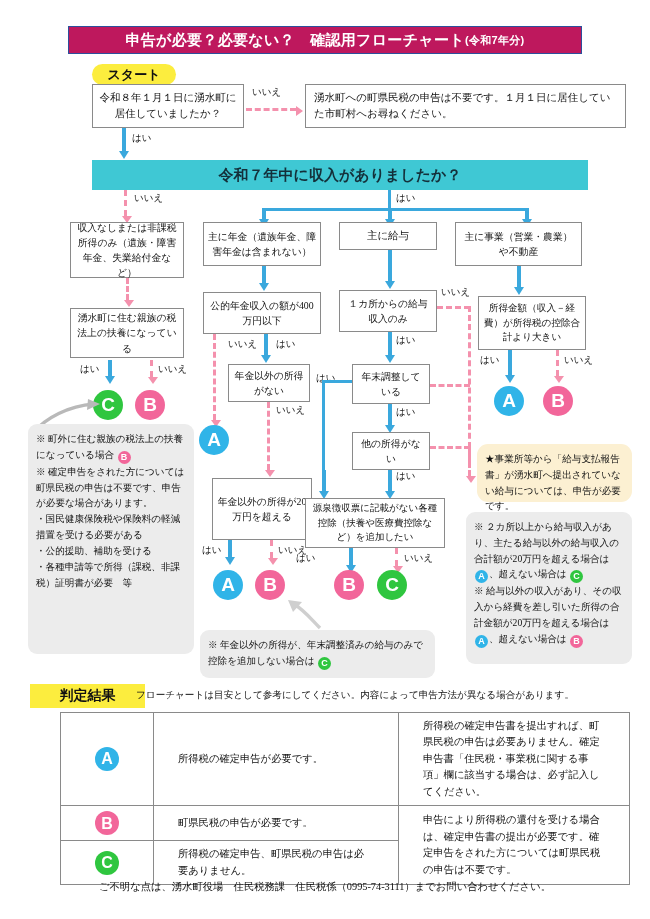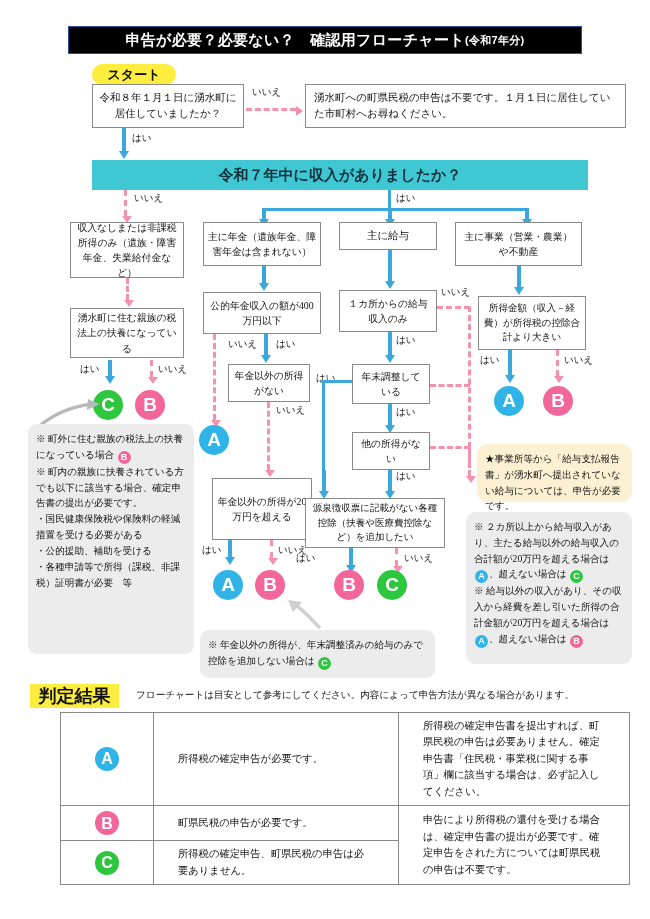--- a/index.html
+++ b/index.html
@@ -20,21 +20,21 @@
     inset: 0;
     width: 650px;
     height: 919px;
   }
   
   .abs { position: absolute; box-sizing: border-box; }
 
   
   .title-bar {
     left: 68px; top: 26px; width: 514px; height: 28px;
-    background: #000000;
+    background: #be185d;
     border: 1px solid #2c4f9c;
     color: #ffffff;
     font-weight: bold;
     font-size: 15px;
     display: flex;
     align-items: center;
     justify-content: center;
     letter-spacing: 0.3px;
     font-family: "Liberation Sans", "DejaVu Sans", sans-serif;
   }
@@ -155,24 +155,24 @@
     font-size: 9.6px;
     line-height: 1.65;
     padding: 7px 8px;
     color: #111;
     text-align: left;
   }
   .note.yellow { background: #fcf0d2; border-radius: 11px; }
 
   
   .result-pill {
-    left: 30px; top: 684px; width: 89px; height: 24px;
+    left: 30px; top: 684px; width: 115px; height: 24px;
     background: #fced3e;
     display: flex; align-items: center; justify-content: center;
-    font-weight: bold; font-size: 18px;
+    font-weight: bold; font-size: 14px;
     font-family: "Liberation Sans", "DejaVu Sans", sans-serif;
     color: #111;
   }
   .result-note {
     left: 136px; top: 689px; width: 496px;
     font-size: 9.6px; color: #111;
   }
   table.results {
     position: absolute;
     left: 60px; top: 712px; width: 570px;
@@ -243,21 +243,21 @@
   <div class="abs badge c big" style="left:93px; top:390px;">C</div>
   <div class="abs badge b big" style="left:135px; top:390px;">B</div>
 
   <svg class="abs" style="left:28px; top:398px; width:80px; height:36px;" viewBox="0 0 80 36">
     <path d="M6 34 C 18 20, 40 8, 66 6" stroke="#b9b9b9" stroke-width="3.4" fill="none"></path>
     <path d="M60 1 L72 6 L59 12 Z" fill="#b9b9b9"></path>
   </svg>
 
   <div class="abs note" style="left:28px; top:424px; width:166px; height:230px;">
     <div><span>※ 町外に住む親族の税法上の扶養になっている場合 </span><span class="badge b inline">B</span></div>
-    <div>※ 町内の親族に扶養されている方でも以下に該当する場合、確定申告書の提出が必要です。</div>
+    <div>※ 確定申告をされた方については町県民税の申告は不要です、申告が必要な場合があります。</div>
     <div>・国民健康保険税や保険料の軽減措置を受ける必要がある</div>
     <div>・公的援助、補助を受ける</div>
     <div>・各種申請等で所得（課税、非課税）証明書が必要　等</div>
   </div>
 
   <div class="abs box" style="left:203px; top:222px; width:118px; height:44px; font-size:9.8px;">主に年金（遺族年金、障害年金は含まれない）</div>
   <div class="abs arrow-v" style="left:262px; top:266px; height:18px;"></div>
 
   <div class="abs box" style="left:203px; top:292px; width:118px; height:42px; font-size:9.8px;">公的年金収入の額が400万円以下</div>
 
@@ -377,14 +377,15 @@
     </tr>
     <tr>
       <td class="badge-cell">
         <div class="badge c tbl" style="margin:0 auto;">C</div>
       </td>
       <td class="short-cell">所得税の確定申告、町県民税の申告は必要ありません。</td>
     </tr>
   </tbody>
     </table>
 
+  <div class="footer">ご不明な点は、湧水町役場　住民税務課　住民税係（0995-74-3111）までお問い合わせください。</div>
 
 </div>
 
 </body></html>

